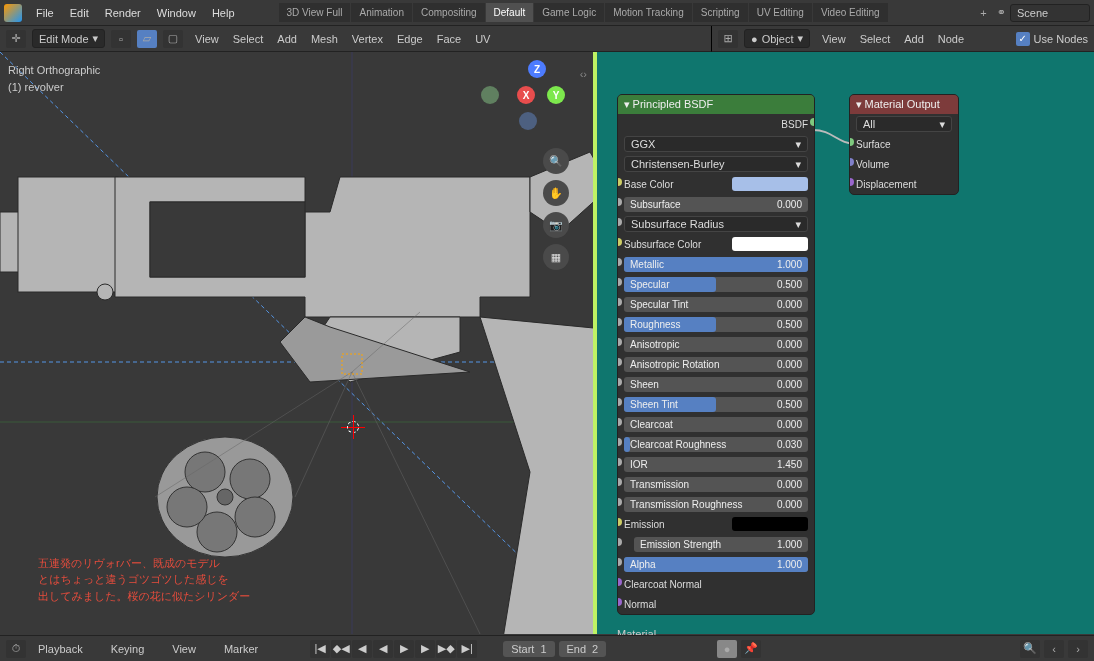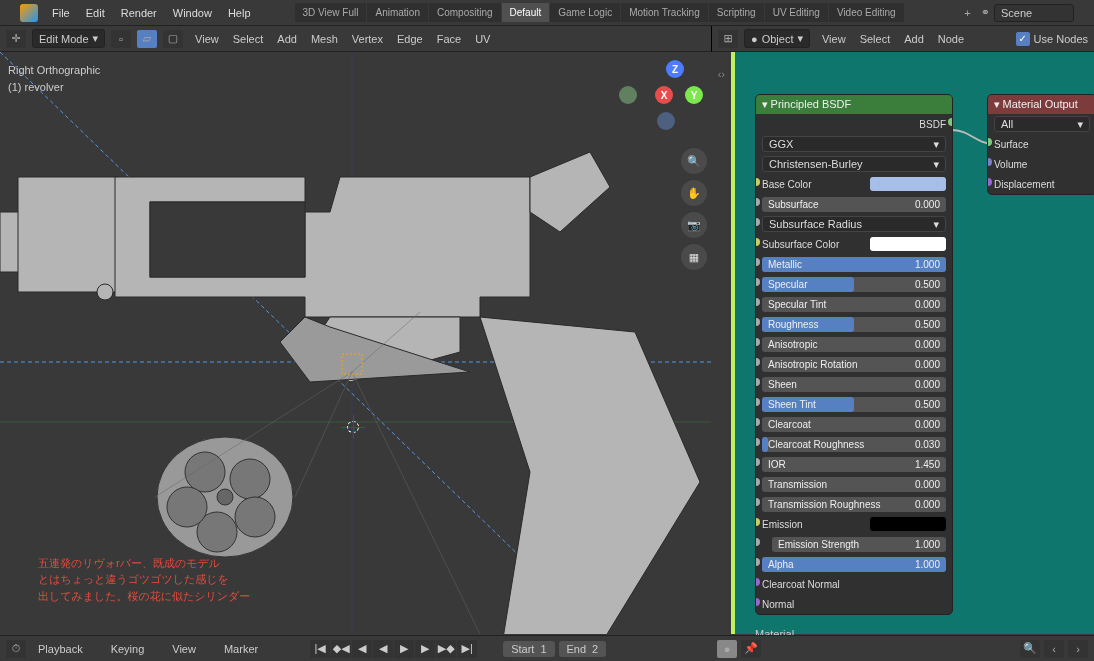--- a/index.html
+++ b/index.html
@@ -1,31 +1,31 @@
 <!DOCTYPE html>
 <html><head>
 <meta charset="utf-8">
 <style>
 *{margin:0;padding:0;box-sizing:border-box;font-family:sans-serif;font-size:11px;user-select:none}
 body{width:1094px;height:661px;background:#393939;overflow:hidden;position:relative}
-.topbar{height:26px;background:#393939;display:flex;align-items:center;padding:0 20px;color:#ccc;border-bottom:1px solid #222}
+.topbar{height:26px;background:#393939;display:flex;align-items:center;padding:0 4px;color:#ccc;border-bottom:1px solid #222}
 .logo-icon{width:18px;height:18px;background:linear-gradient(135deg,#ff9800,#2196f3);border-radius:3px;margin-right:6px}
 .menu-item{padding:4px 8px;cursor:pointer;color:#ddd}
 .tab-row{display:flex;margin-left:36px;gap:1px}
 .tab{padding:4px 8px;background:#2f2f2f;color:#aaa;cursor:pointer;font-size:10px}
 .tab.active{background:#505050;color:#fff}
 .scene-box{margin-left:auto;display:flex;align-items:center;gap:4px}
 .scene-input{background:#333;color:#ccc;border:1px solid #222;padding:2px 6px;border-radius:3px;width:80px}
 .header2{height:26px;background:#393939;display:flex;align-items:center;padding:0 6px;color:#ccc;border-bottom:1px solid #222;gap:6px}
 .dropdown{background:#2a2a2a;color:#ccc;border:1px solid #222;padding:2px 6px;border-radius:3px;display:flex;align-items:center;gap:4px;cursor:pointer}
 .hbtn{padding:3px 6px;color:#ccc;cursor:pointer;font-size:11px}
 .icon-btn{width:20px;height:18px;display:flex;align-items:center;justify-content:center;background:#333;border-radius:2px;cursor:pointer;color:#aaa}
 .icon-btn.selected{background:#5680c2}
 .main{display:flex;height:582px}
-.viewport{width:731px;height:582px;background:#393939;position:relative;overflow:hidden}
+.viewport{width:593px;height:582px;background:#393939;position:relative;overflow:hidden}
 .vp-label{position:absolute;top:10px;left:8px;color:#ccc;font-size:11px;line-height:1.5}
 .gizmo{position:absolute;top:12px;right:28px;width:56px;height:56px}
 .gizmo-cir{position:absolute;width:18px;height:18px;border-radius:50%;display:flex;align-items:center;justify-content:center;color:#fff;font-weight:bold;font-size:10px}
 .side-icons{position:absolute;top:96px;right:24px;display:flex;flex-direction:column;gap:6px}
 .side-icon{width:26px;height:26px;background:#4a4a4a;border-radius:13px;display:flex;align-items:center;justify-content:center;color:#ddd;cursor:pointer}
 .model-svg{position:absolute;top:0;left:0}
 .cursor-cross{position:absolute;top:363px;left:341px;width:24px;height:24px}
 .cursor-cross:before,.cursor-cross:after{content:'';position:absolute;background:#ff0000}
 .cursor-cross:before{width:24px;height:1px;top:12px}
 .cursor-cross:after{width:1px;height:24px;left:12px}

